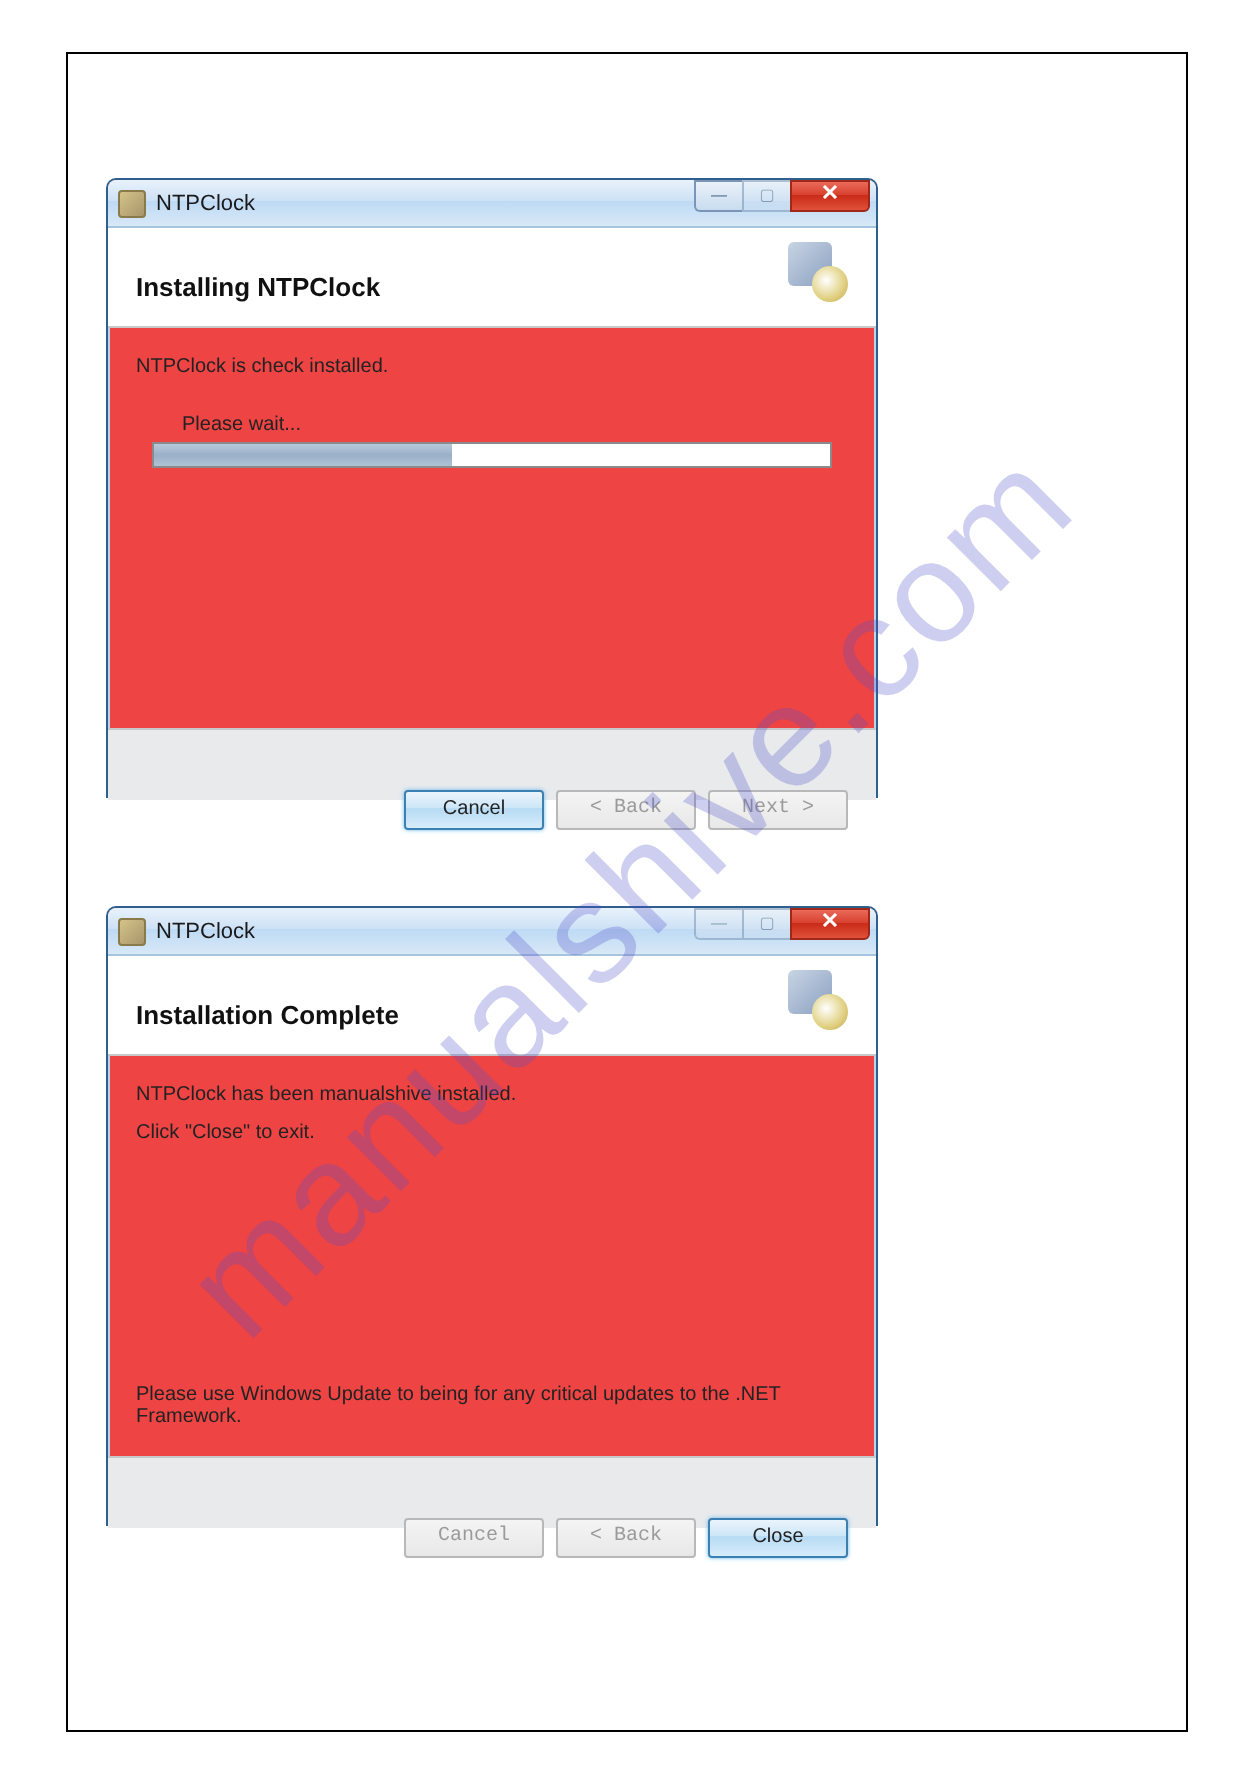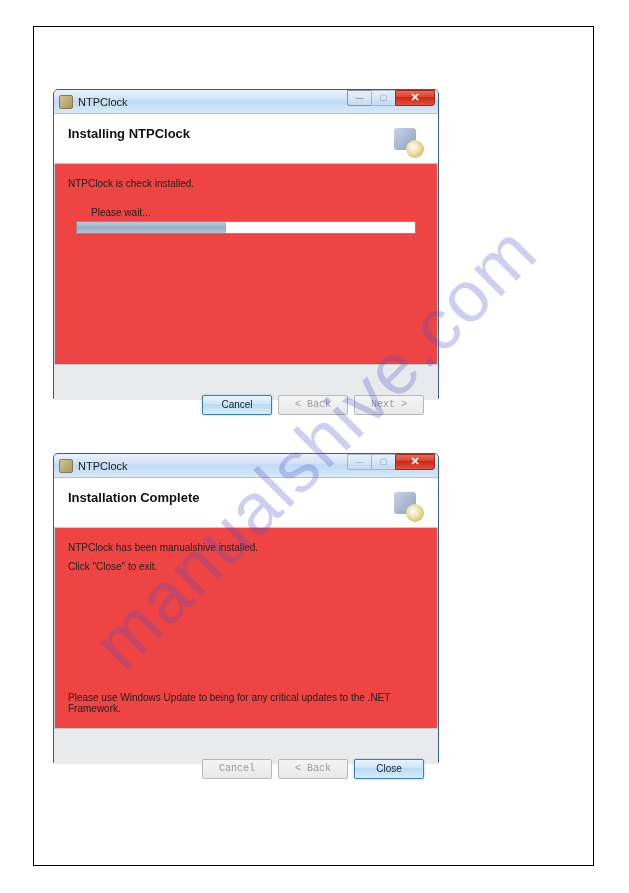--- a/index.html
+++ b/index.html
@@ -100,21 +100,21 @@
     line-height: 12px;
   }
   .win-btn.disabled { opacity: 0.55; }
 
   .header-band {
     background: #fff;
     height: 50px;
     border-bottom: 1px solid #c8c8c8;
     padding: 12px 14px;
     display: flex;
-    align-items: flex-start;
+    align-items: flex-end;
     justify-content: space-between;
   }
   .header-title {
     font-size: 13px;
     font-weight: bold;
     color: #111;
   }
   .header-icon {
     width: 32px;
     height: 32px;

